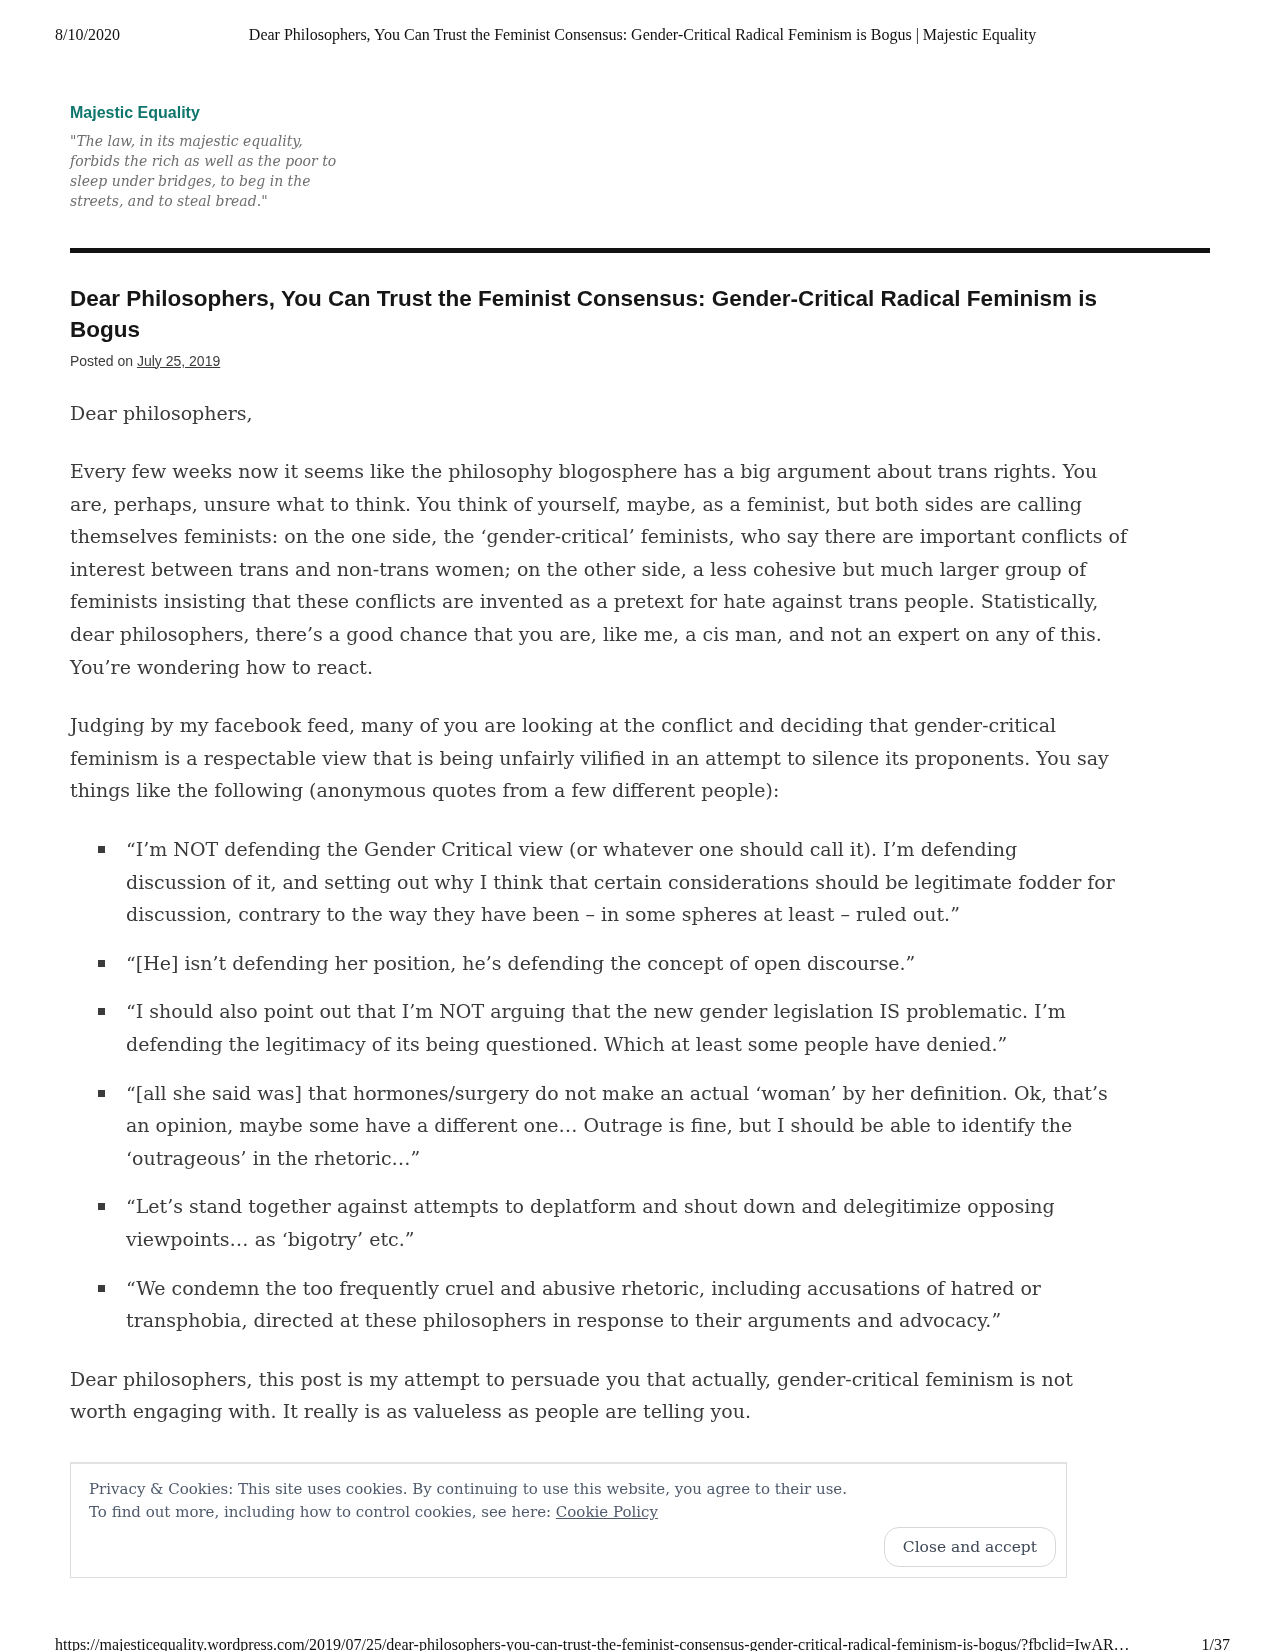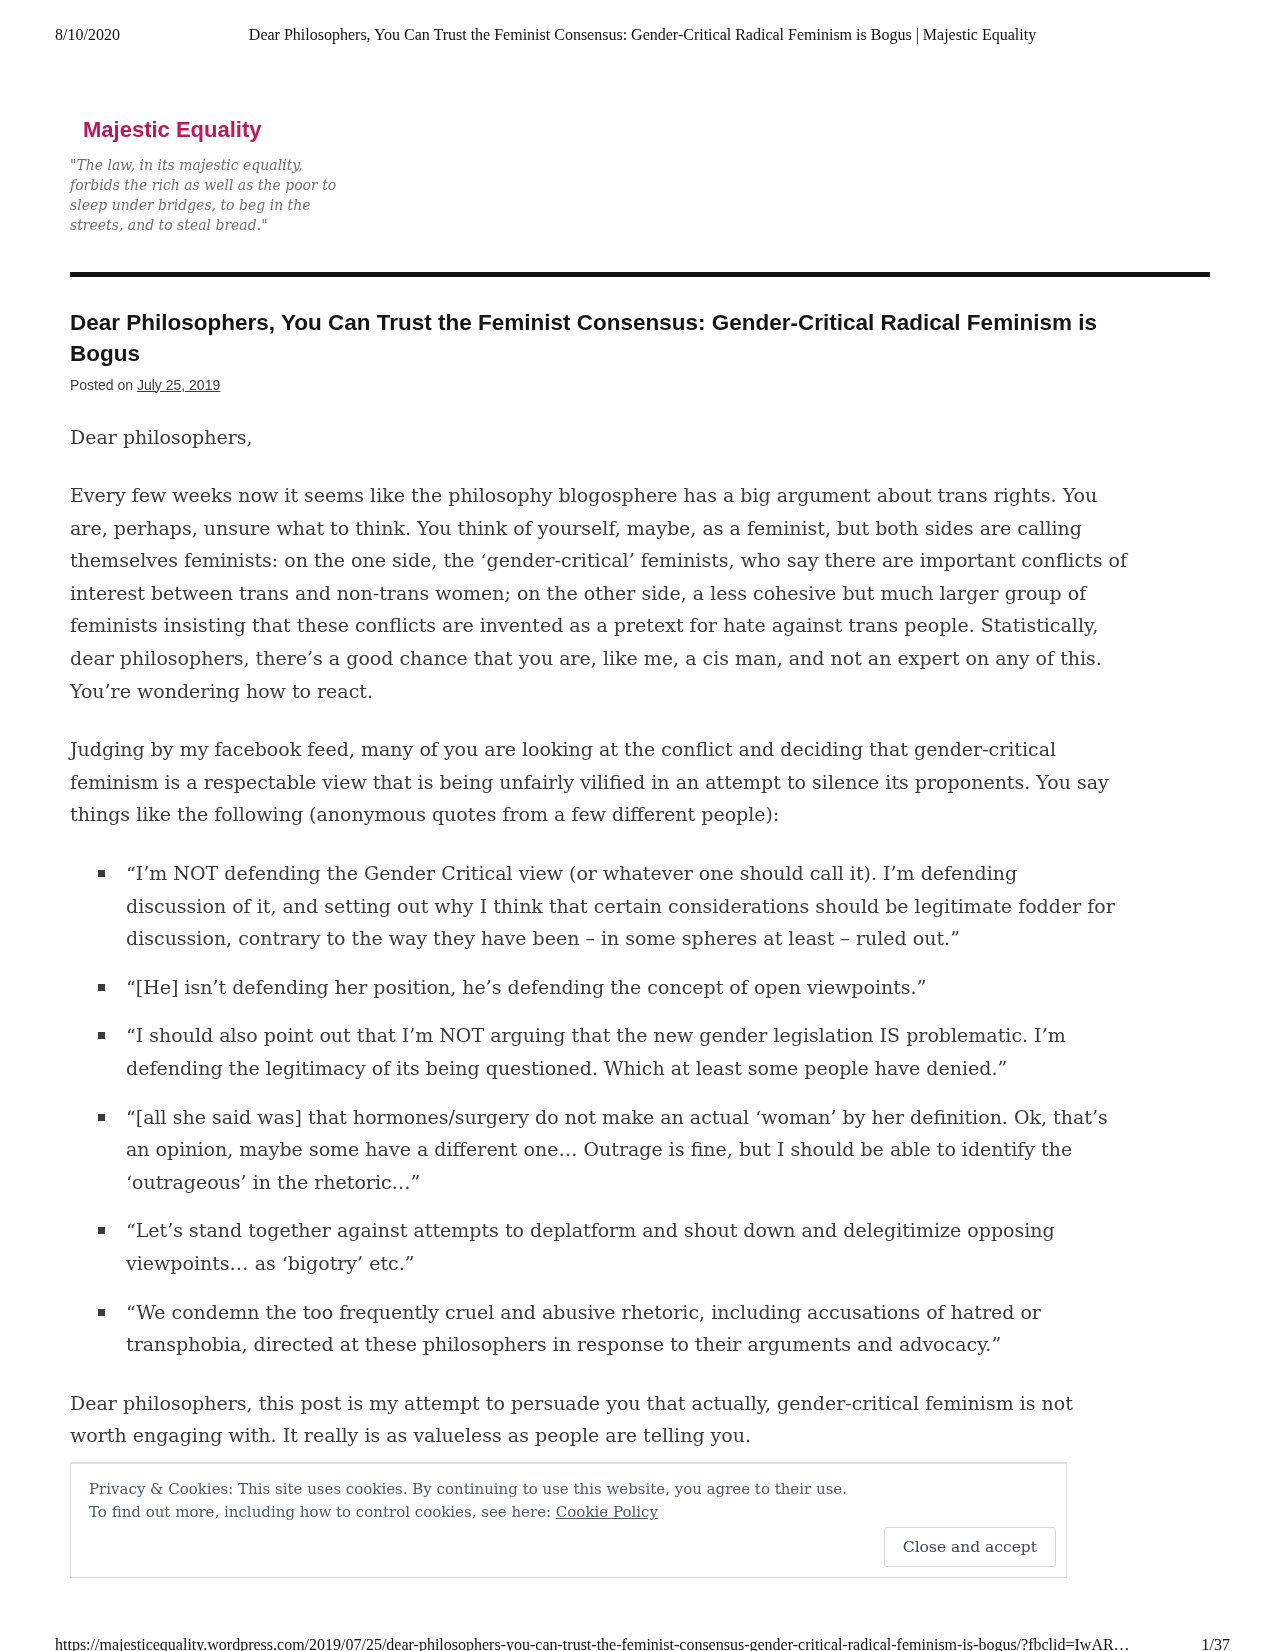--- a/index.html
+++ b/index.html
@@ -30,22 +30,22 @@
     font-size: 16px; color: #111;
     white-space: nowrap;
     margin-top: 40px;
   }
   .print-footer .footer-url { overflow: hidden; text-overflow: ellipsis; max-width: 1110px; }
 
   
   .content { position: absolute; left: 70px; top: 104px; width: 1140px; }
   .site-name {
     font-family: "Liberation Sans", sans-serif;
-    font-weight: bold; font-size: 22px; color: #be185d;
-    margin: 13px;
+    font-weight: bold; font-size: 16px; color: #0f766e;
+    margin: 0;
   }
   .site-tagline {
     margin-top: 10px; width: 285px;
     font-family: "DejaVu Serif", serif; font-style: italic;
     font-size: 14px; line-height: 1.42; color: #6e6e6e;
   }
   .divider { margin-top: 36px; height: 5px; background: #121212; }
 
   
   .article-title {
@@ -84,21 +84,21 @@
   .cookie-text {
     padding: 14px 18px 0 18px;
     font-family: "DejaVu Serif", serif;
     font-size: 15px; line-height: 23px; color: #4e5a6b;
   }
   .cookie-text a { color: #4e5a6b; text-decoration: underline; }
   .close-accept-button {
     position: absolute; right: 10px; bottom: 10px;
     padding: 10px 18px;
     background: #ffffff;
-    border: 1px solid #d8d8d8; border-radius: 3px;
+    border: 1px solid #d8d8d8; border-radius: 15px;
     font-family: "DejaVu Serif", serif;
     font-size: 15.5px; color: #3f4856;
     cursor: pointer;
   }
 </style>
 </head>
 <body>
 
 <div class="page">
 
@@ -117,21 +117,21 @@
     <h2 class="article-title">Dear Philosophers, You Can Trust the Feminist Consensus: Gender-Critical Radical Feminism is Bogus</h2>
 
     <div class="posted-line"><span>Posted on </span><a href="#">July 25, 2019</a></div>
 
     <div class="article-body">
       <p>Dear philosophers,</p>
       <p>Every few weeks now it seems like the philosophy blogosphere has a big argument about trans rights. You are, perhaps, unsure what to think. You think of yourself, maybe, as a feminist, but both sides are calling themselves feminists: on the one side, the ‘gender-critical’ feminists, who say there are important conflicts of interest between trans and non-trans women; on the other side, a less cohesive but much larger group of feminists insisting that these conflicts are invented as a pretext for hate against trans people. Statistically, dear philosophers, there’s a good chance that you are, like me, a cis man, and not an expert on any of this. You’re wondering how to react.</p>
       <p>Judging by my facebook feed, many of you are looking at the conflict and deciding that gender-critical feminism is a respectable view that is being unfairly vilified in an attempt to silence its proponents. You say things like the following (anonymous quotes from a few different people):</p>
       <ul class="quote-list">
           <li>“I’m NOT defending the Gender Critical view (or whatever one should call it). I’m defending discussion of it, and setting out why I think that certain considerations should be legitimate fodder for discussion, contrary to the way they have been – in some spheres at least – ruled out.”</li>
-          <li>“[He] isn’t defending her position, he’s defending the concept of open viewpoints.”</li>
+          <li>“[He] isn’t defending her position, he’s defending the concept of open discourse.”</li>
           <li>“I should also point out that I’m NOT arguing that the new gender legislation IS problematic. I’m defending the legitimacy of its being questioned. Which at least some people have denied.”</li>
           <li>“[all she said was] that hormones/surgery do not make an actual ‘woman’ by her definition. Ok, that’s an opinion, maybe some have a different one… Outrage is fine, but I should be able to identify the ‘outrageous’ in the rhetoric…”</li>
           <li>“Let’s stand together against attempts to deplatform and shout down and delegitimize opposing viewpoints… as ‘bigotry’ etc.”</li>
           <li>“We condemn the too frequently cruel and abusive rhetoric, including accusations of hatred or transphobia, directed at these philosophers in response to their arguments and advocacy.”</li>
         </ul>
       <p>Dear philosophers, this post is my attempt to persuade you that actually, gender-critical feminism is not worth engaging with. It really is as valueless as people are telling you.</p>
     </div>
 
   </div>
 

